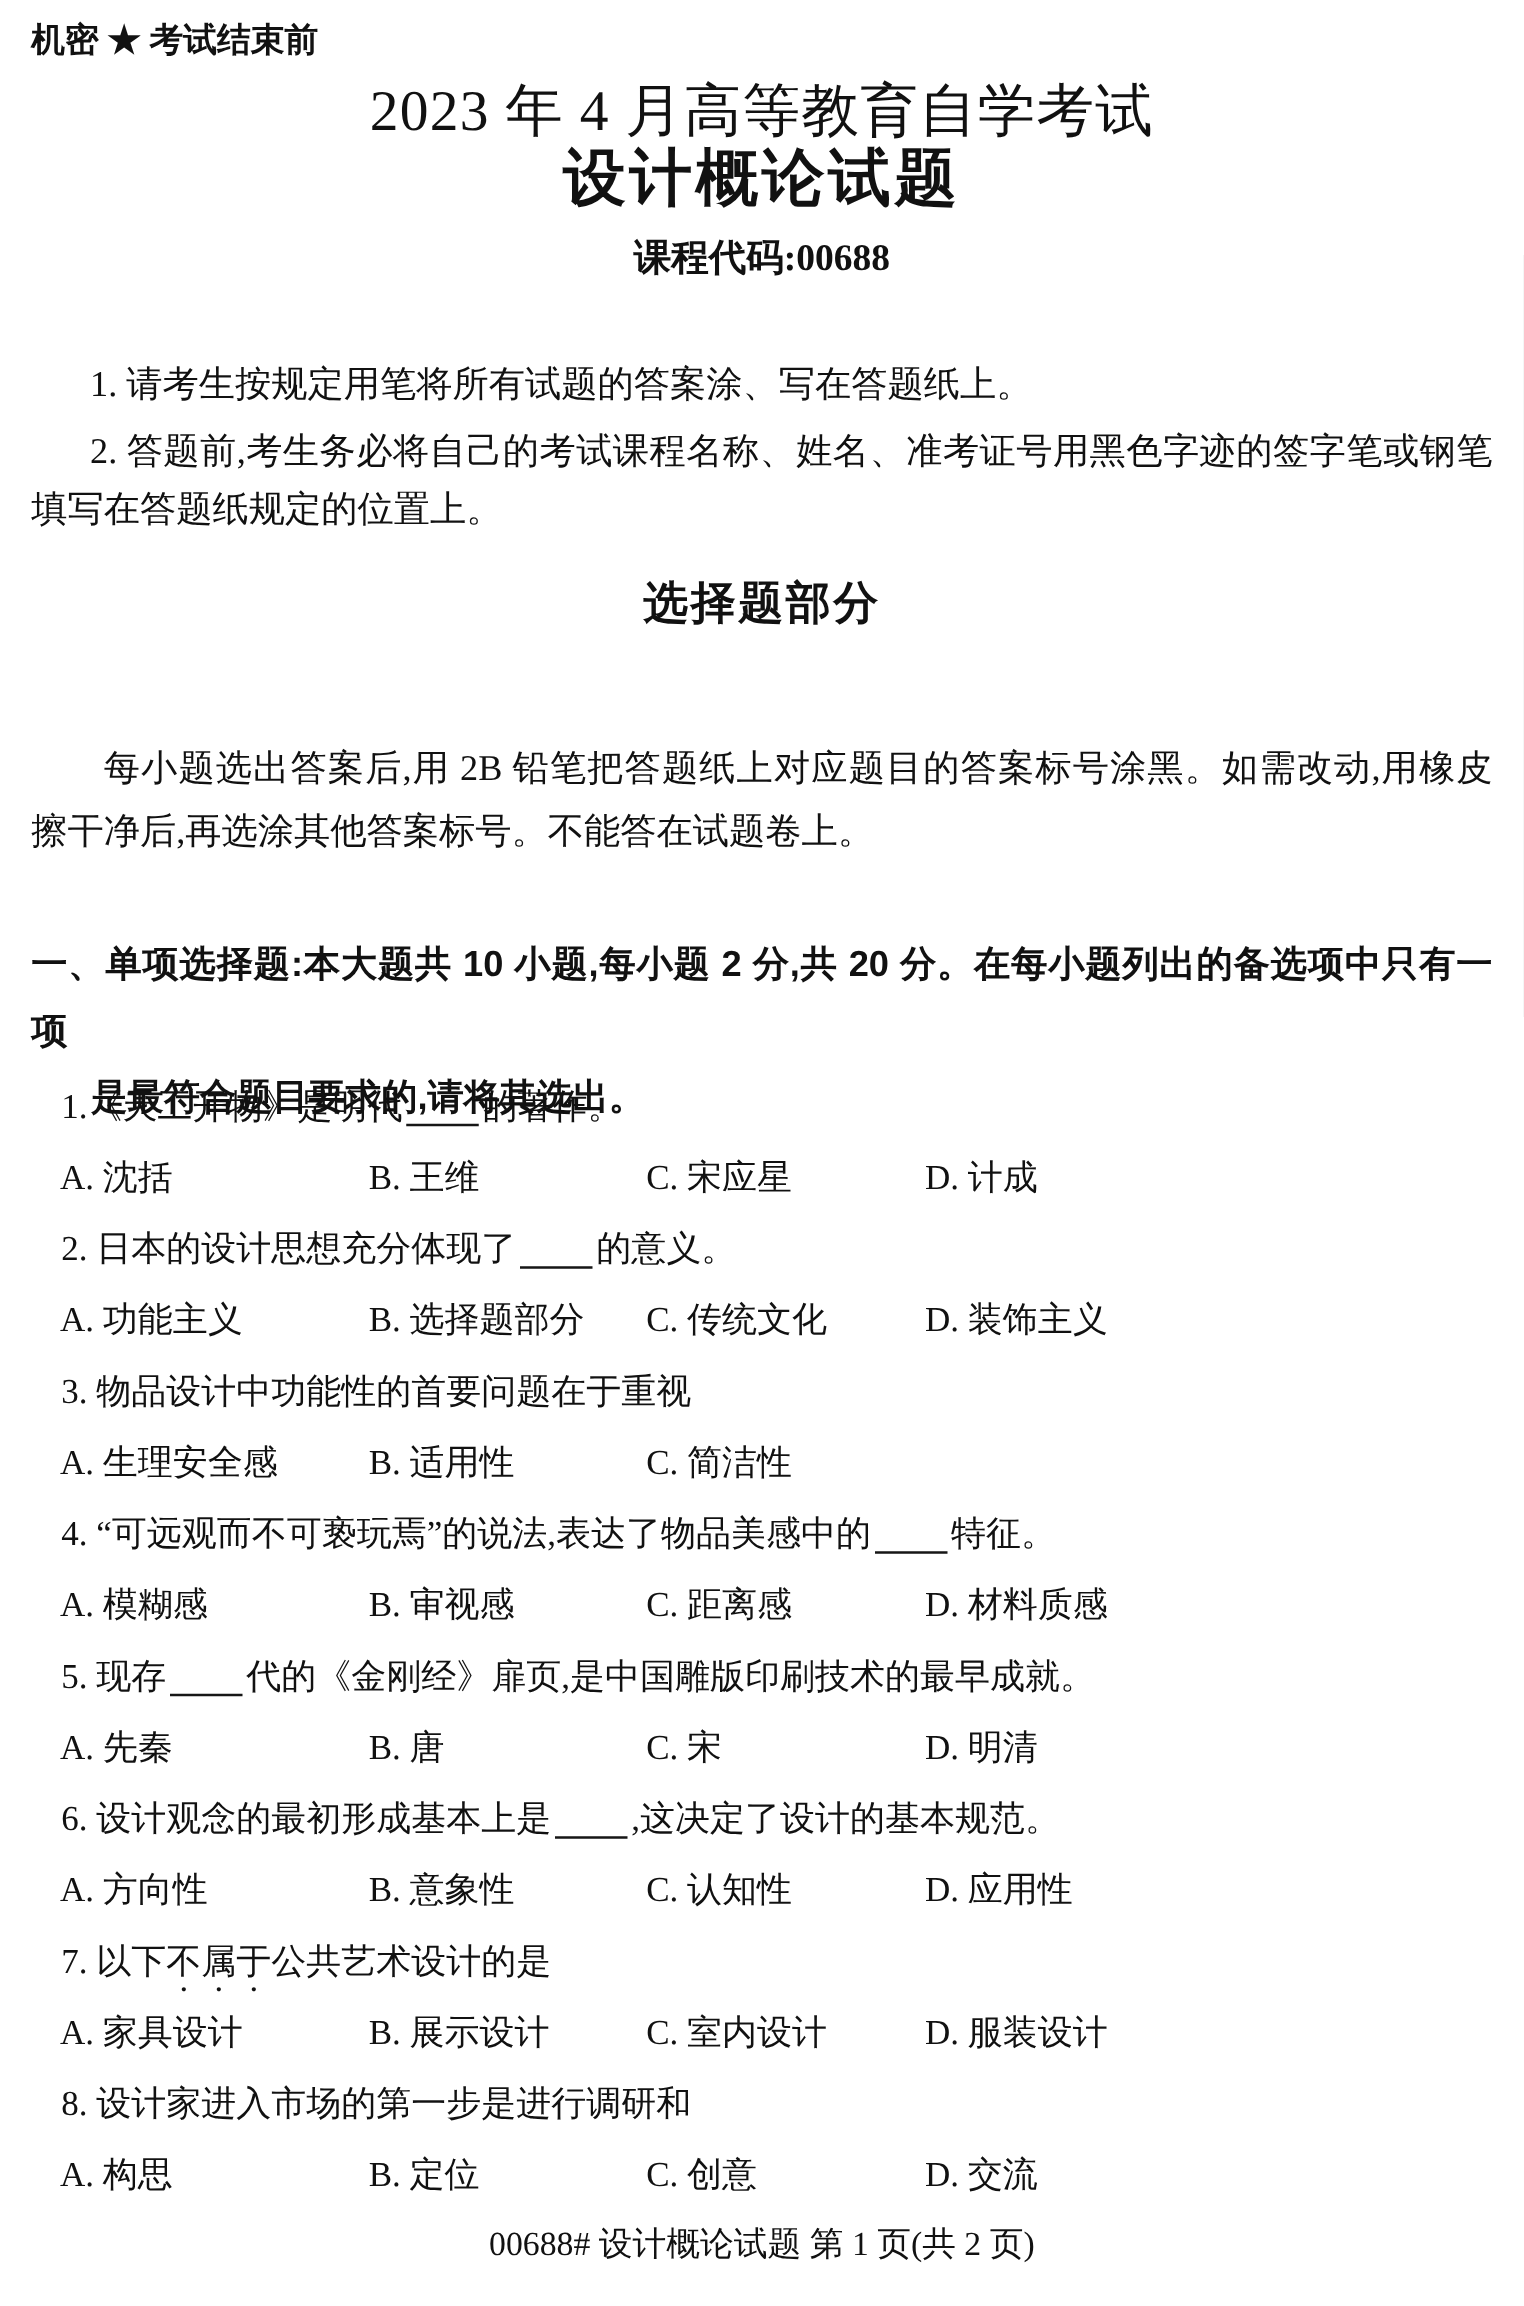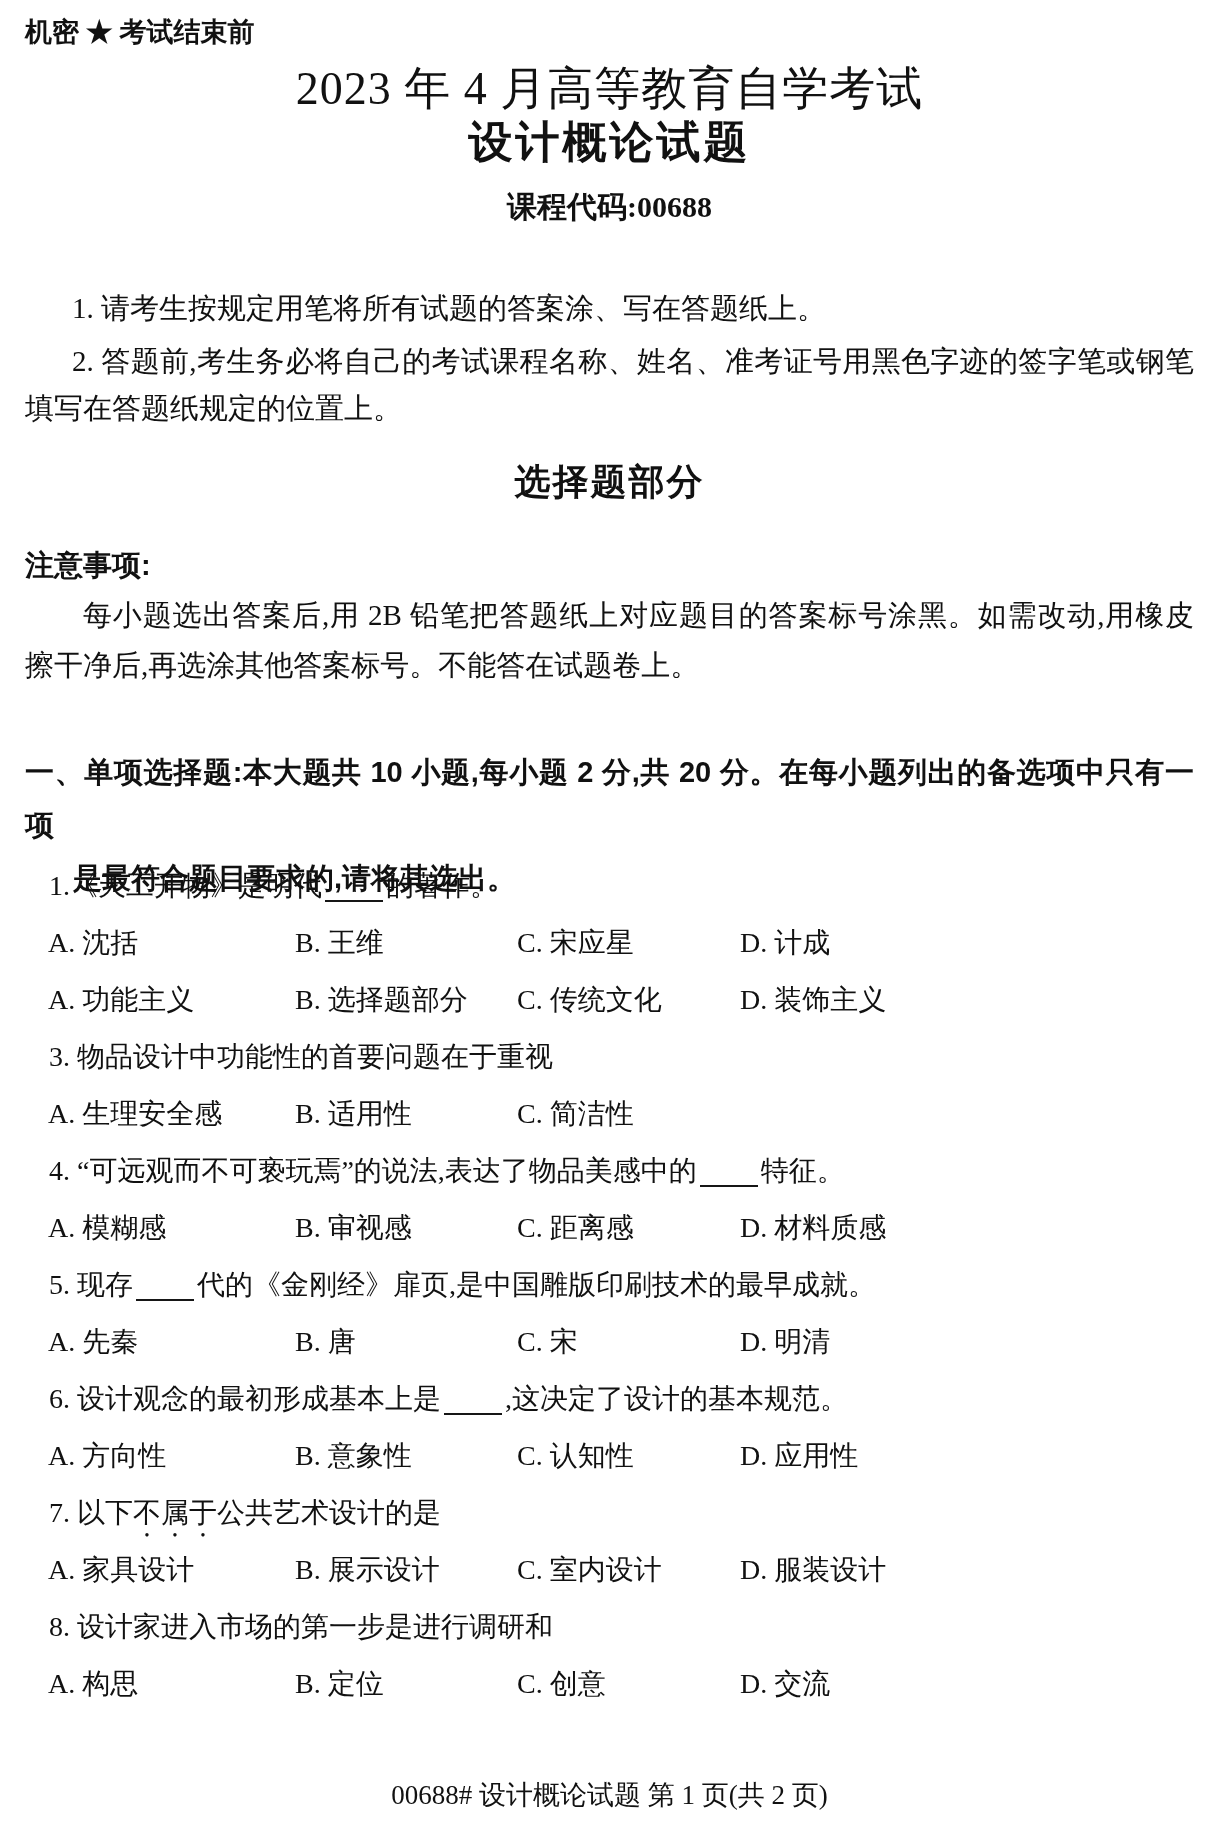--- a/index.html
+++ b/index.html
@@ -7,21 +7,21 @@
     position:relative;width:1219px;height:1845px;background:#ffffff;color:#111;
     font-family:"Liberation Serif","DejaVu Serif",serif;
     margin:0 auto;overflow:hidden;
   }
   .abs{position:absolute;left:25px;right:25px;}
   .center{text-align:center;}
   .sans{font-family:"Liberation Sans","DejaVu Sans",sans-serif;}
 
   .classification{top:16px;font-size:27px;line-height:32px;font-weight:700;font-family:Liberation Serif, serif;}
   .exam-session{top:66px;font-size:46px;line-height:46px;font-weight:400;letter-spacing:1px;}
-  .paper-title{top:112px;font-size:44px;line-height:60px;font-weight:900;letter-spacing:3px;}
+  .paper-title{top:112px;font-size:50px;line-height:60px;font-weight:900;letter-spacing:3px;}
   .course-code{top:188px;font-size:30px;line-height:38px;font-weight:700;}
 
   .inst1{top:288px;font-size:29px;line-height:40px;padding-left:47px;}
   .inst2{top:338px;font-size:29px;line-height:47px;}
   .jline{text-align:justify;text-align-last:justify;}
   .inst2 .l1{text-indent:47px;}
 
   .section-title{top:460px;font-size:36px;line-height:44px;font-weight:700;letter-spacing:2px;}
   .notice-title{top:548px;font-size:29px;line-height:34px;font-weight:700;}
   .notice{top:590px;font-size:29px;line-height:50px;}
@@ -60,40 +60,40 @@
 
   <div class="abs inst1">1. 请考生按规定用笔将所有试题的答案涂、写在答题纸上。</div>
 
   <div class="abs inst2">
     <div class="l1 jline">2. 答题前,考生务必将自己的考试课程名称、姓名、准考证号用黑色字迹的签字笔或钢笔</div>
     <div class="l2">填写在答题纸规定的位置上。</div>
   </div>
 
   <div class="abs section-title center sans">选择题部分</div>
 
-  <div class="abs notice-title sans">注意事项:</div>
 
   <div class="abs notice">
     <div class="l1 jline">每小题选出答案后,用 2B 铅笔把答题纸上对应题目的答案标号涂黑。如需改动,用橡皮</div>
     <div class="l2">擦干净后,再选涂其他答案标号。不能答在试题卷上。</div>
   </div>
 
   <div class="abs part-heading">
     <div class="l1 jline">一、单项选择题:本大题共 10 小题,每小题 2 分,共 20 分。在每小题列出的备选项中只有一项</div>
     <div class="l2">是最符合题目要求的,请将其选出。</div>
   </div>
 
   <div class="abs mcq">
       <div class="q-line"><span>1.《天工开物》是明代</span><span class="blank"></span><span>的著作。</span></div>
       <div class="opt-row">
         <span class="opt">A. 沈括</span>
         <span class="opt">B. 王维</span>
         <span class="opt">C. 宋应星</span>
         <span class="opt">D. 计成</span>
       </div>
+      <div class="q-line"><span>2. 日本的设计思想充分体现了</span><span class="blank"></span><span>的意义。</span></div>
       <div class="opt-row">
         <span class="opt">A. 功能主义</span>
         <span class="opt">B. 选择题部分</span>
         <span class="opt">C. 传统文化</span>
         <span class="opt">D. 装饰主义</span>
       </div>
       <div class="q-line"><span>3. 物品设计中功能性的首要问题在于重视</span></div>
       <div class="opt-row">
         <span class="opt">A. 生理安全感</span>
         <span class="opt">B. 适用性</span>

